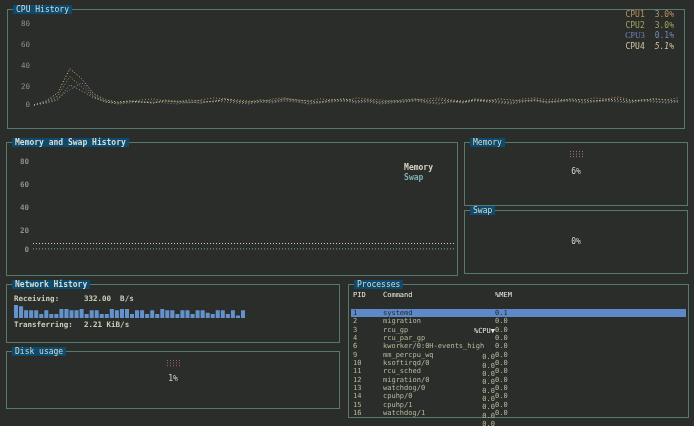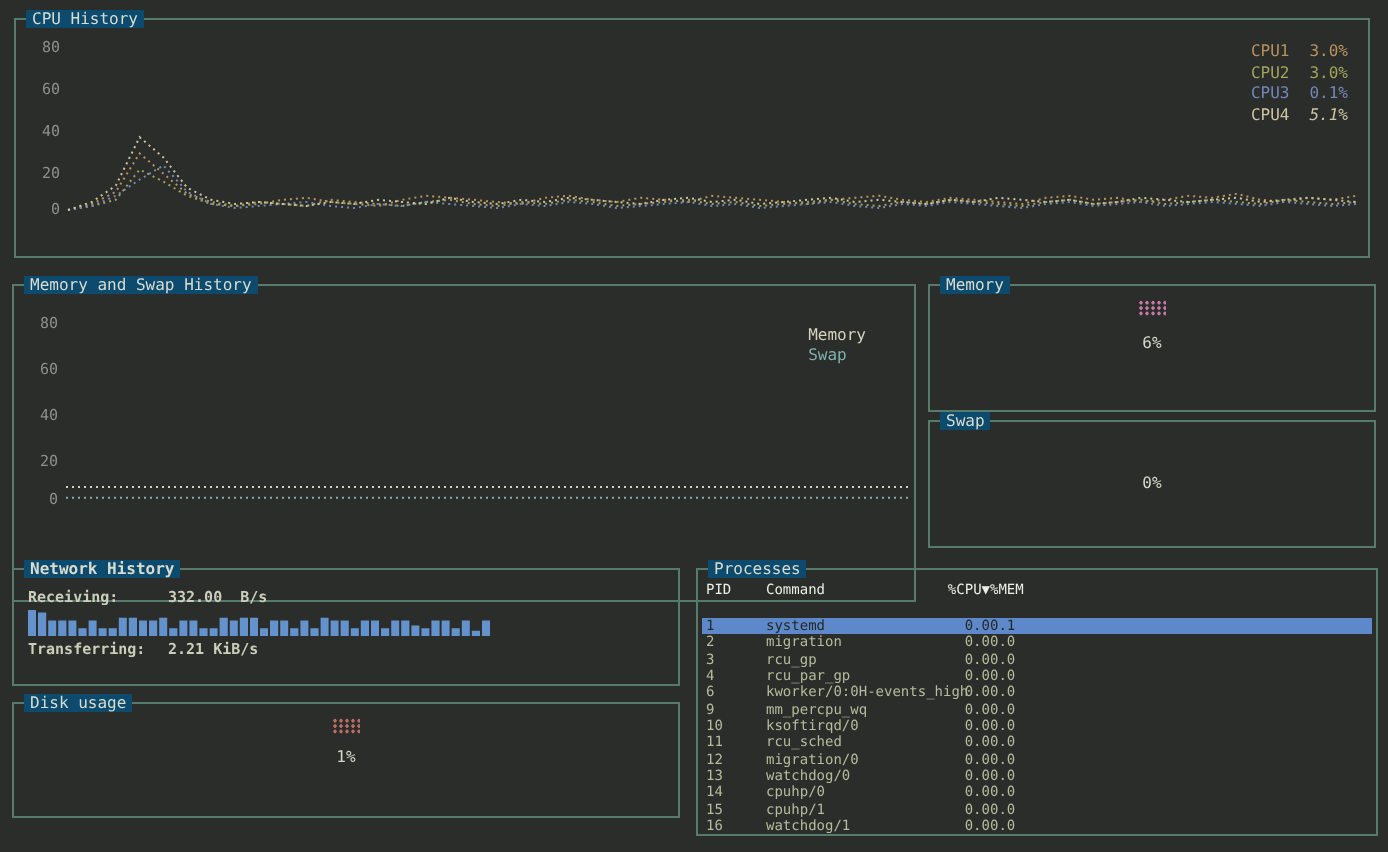--- a/index.html
+++ b/index.html
@@ -8,41 +8,41 @@
     font-family:"DejaVu Sans Mono",monospace;color:#c9cbba;overflow:hidden;
   }
   .panel{position:absolute;box-sizing:border-box;border:1px solid #567a6e;}
   .panel-title{
     position:absolute;top:-5px;left:5px;background:#0c4a6e;padding:0 3px;
     font-size:8px;line-height:9px;color:#dadcce;white-space:nowrap;
   }
   .tick{position:absolute;font-size:7.5px;line-height:8px;color:#8d908b;width:16px;text-align:right;}
   svg{position:absolute;display:block;}
   
-  .cpu-legend{position:absolute;right:10px;top:11px;font-size:8px;line-height:10.5px;}
+  .cpu-legend{position:absolute;right:10px;top:0;font-size:8px;line-height:10.5px;}
   .cpu-legend .lg-row{display:flex;justify-content:flex-end;gap:10px;}
   
   .ms-legend{position:absolute;right:24px;top:20px;font-size:8px;line-height:10px;text-align:left;}
   
   .dotblob{position:absolute;left:50%;transform:translateX(-50%);width:14px;height:8px;
     background-size:3px 2.7px;background-repeat:repeat;}
   .donut-value{position:absolute;width:100%;text-align:center;font-size:8px;color:#d6d8ca;}
   
   .net-body{position:absolute;left:7px;top:9px;right:8px;font-size:7.5px;line-height:10px;color:#ccceba;}
   .net-line{display:flex;white-space:pre;}
   .net-label{width:70px;}
   
   .proc-header{position:absolute;top:6px;left:4px;right:4px;display:flex;font-size:7px;
     line-height:8px;color:#eceee2;}
   .proc-rows{position:absolute;top:24px;left:2px;right:2px;}
   .proc-row{display:flex;height:8.35px;line-height:8.4px;font-size:7px;color:#b4bc9c;padding-left:2px;}
   .proc-row.selected{background:#5d89cb;color:#262826;}
   .col-pid{width:30px;flex:none;}
   .col-cmd{width:84px;flex:none;white-space:nowrap;overflow:visible;}
-  .col-cpu{width:28px;flex:none;text-align:right;}
+  .col-cpu{width:28px;flex:none;text-align:right;margin-top:36px;}
   .col-mem{width:51px;flex:none;text-align:left;}
 </style>
 </head>
 <body>
 
 <div id="screen">
 
   <div class="panel" style="left:7px;top:9px;width:678px;height:120px;">
     <span class="panel-title">CPU History</span>
     <span class="tick" style="left:6px;top:10px;">80</span>
@@ -59,31 +59,31 @@
     <div class="cpu-legend" id="cpu-legend">
         <div class="lg-row">
           <span style="color: rgb(185, 146, 94);">CPU1</span>
           <span style="color: rgb(185, 146, 94);">3.0%</span>
         </div>
         <div class="lg-row">
           <span style="color: rgb(163, 163, 92);">CPU2</span>
           <span style="color: rgb(163, 163, 92);">3.0%</span>
         </div>
         <div class="lg-row">
-          <span style="color: rgb(114, 136, 187);">CPU3</span>
+          <span style="color: rgb(114, 136, 187); font-family: Liberation Serif, serif;">CPU3</span>
           <span style="color: rgb(114, 136, 187); text-align: center;">0.1%</span>
         </div>
         <div class="lg-row">
           <span style="color: rgb(205, 197, 160);">CPU4</span>
           <span style="color: rgb(205, 197, 160); font-style: italic;">5.1%</span>
         </div>
       </div>
   </div>
 
-  <div class="panel" style="left:6px;top:142px;width:452px;height:159px;">
+  <div class="panel" style="left:6px;top:142px;width:452px;height:134px;font-weight:bold;">
     <span class="panel-title">Memory and Swap History</span>
     <span class="tick" style="left:6px;top:15px;">80</span>
     <span class="tick" style="left:6px;top:38px;">60</span>
     <span class="tick" style="left:6px;top:61px;">40</span>
     <span class="tick" style="left:6px;top:84px;">20</span>
     <span class="tick" style="left:6px;top:103px;">0</span>
     <svg id="ms-svg" style="left:24px;top:6px;" width="426" height="112" viewBox="0 0 426 112">
         <line x1="2" x2="424" y1="94.5" y2="94.5" stroke="#d5d2bd" stroke-width="1" stroke-dasharray="1,2"></line>
         <line x1="2" x2="424" y1="99.9" y2="99.9" stroke="#7fb0b0" stroke-width="1" stroke-dasharray="1,2"></line>
       </svg>

